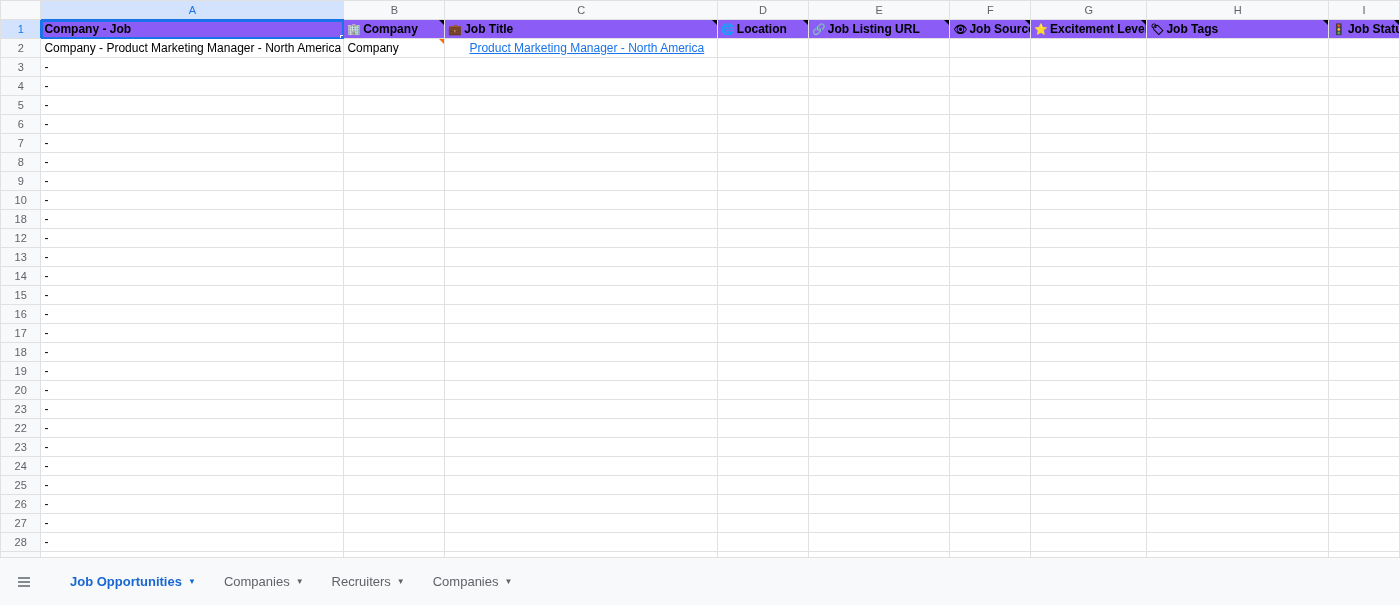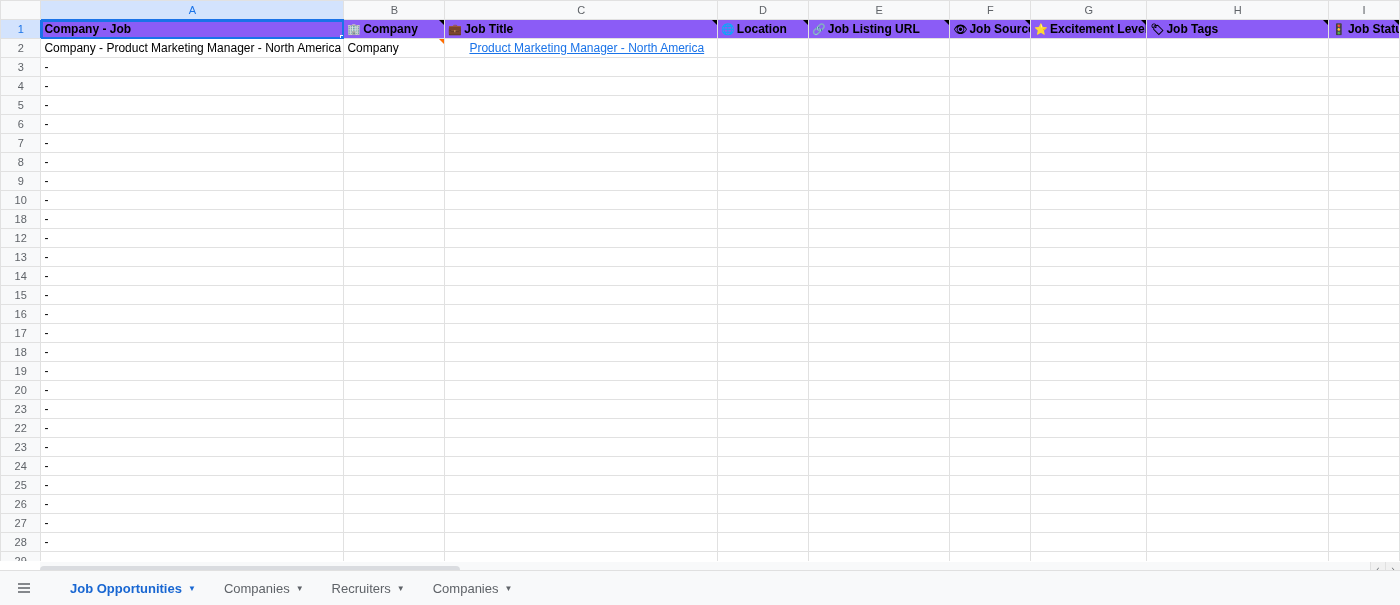--- a/index.html
+++ b/index.html
@@ -17,21 +17,21 @@
   tr:first-child td .icon { font-size:11px; }
   td.sel { outline: 2px solid #1a73e8; outline-offset:-2px; background:#fff; }
   .fill-handle { position:absolute; bottom:-3px; right:-3px; width:6px; height:6px; background:#1a73e8; border:1px solid #fff; }
   td .note { position:absolute; top:0; right:0; width:0; height:0; border-left:5px solid transparent; border-top:5px solid #000; }
   td .note-red { position:absolute; top:0; right:0; width:0; height:0; border-left:5px solid transparent; border-top:5px solid #ff6d01; }
   a.link { color:#1a73e8; text-decoration: underline; margin-left: 21px; }
   .hscroll { position:absolute; left:40px; right:0; bottom:28px; height:15px; background:#f8f9fa; display:flex; align-items:center; }
   .hscroll .bar { background:#dadce0; border-radius:7px; height:8px; width:420px; margin-left:0; }
   .right-nav { position:absolute; right:0; bottom:28px; height:15px; display:flex; gap:0; }
   .right-nav div { width:15px; height:15px; background:#f1f1f1; color:#5f6368; font-size:10px; display:flex; align-items:center; justify-content:center; border-left:1px solid #e0e0e0; cursor:pointer; }
-  .tabbar { position:absolute; left:0; right:0; bottom:0; height:35px; background:#f8f9fa; border-top:1px solid #e0e0e0; display:flex; align-items:center; padding:0 12px; gap:4px; }
+  .tabbar { position:absolute; left:0; right:0; bottom:0; height:48px; background:#f8f9fa; border-top:1px solid #e0e0e0; display:flex; align-items:center; padding:0 12px; gap:4px; }
   .tabbar .menu { width:24px; height:24px; display:flex; align-items:center; justify-content:center; color:#5f6368; cursor:pointer; margin-right:20px; }
   .tab { display:flex; align-items:center; gap:6px; padding:0 10px; height:28px; cursor:pointer; font-size:13px; color:#5f6368; }
   .tab.active { color:#1967d2; font-weight:700; }
   .tab .drop { font-size:8px; }
 </style>
 </head>
 <body>
 
 <div class="sheet-wrap">
 <table>

